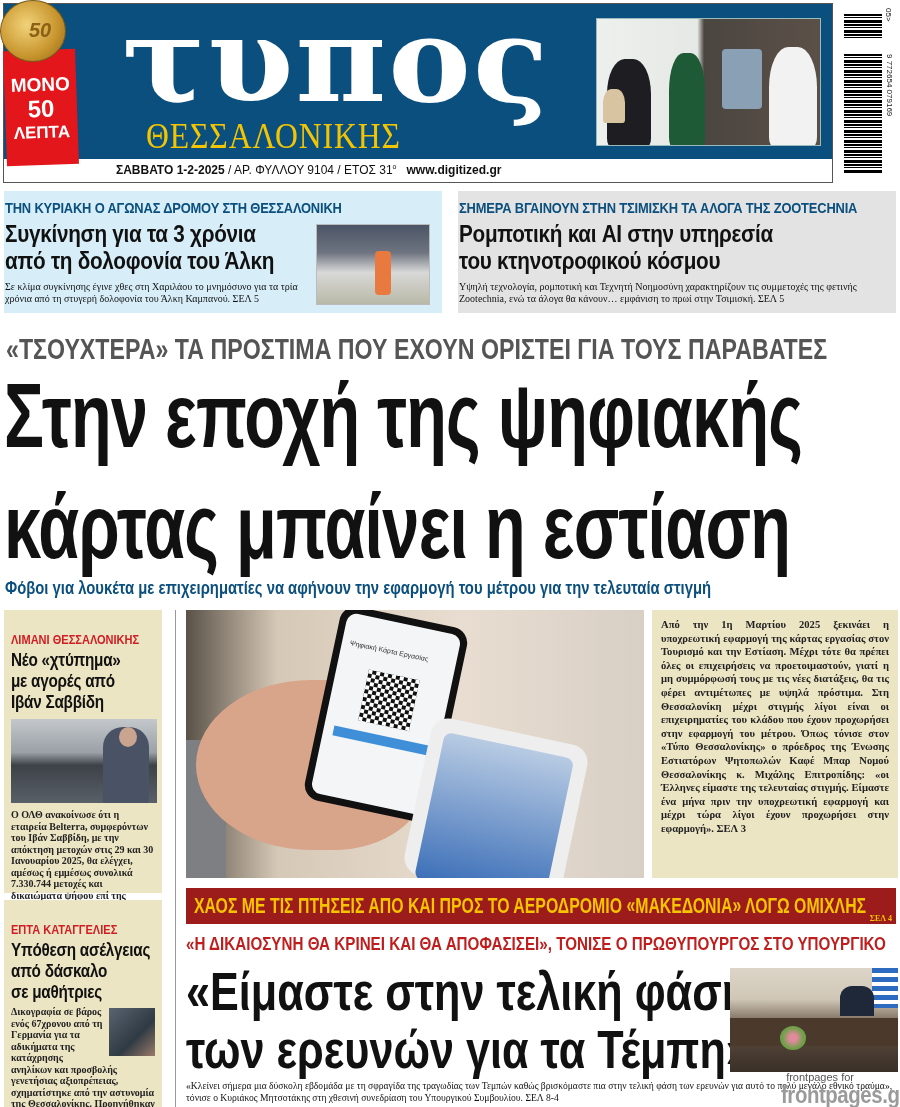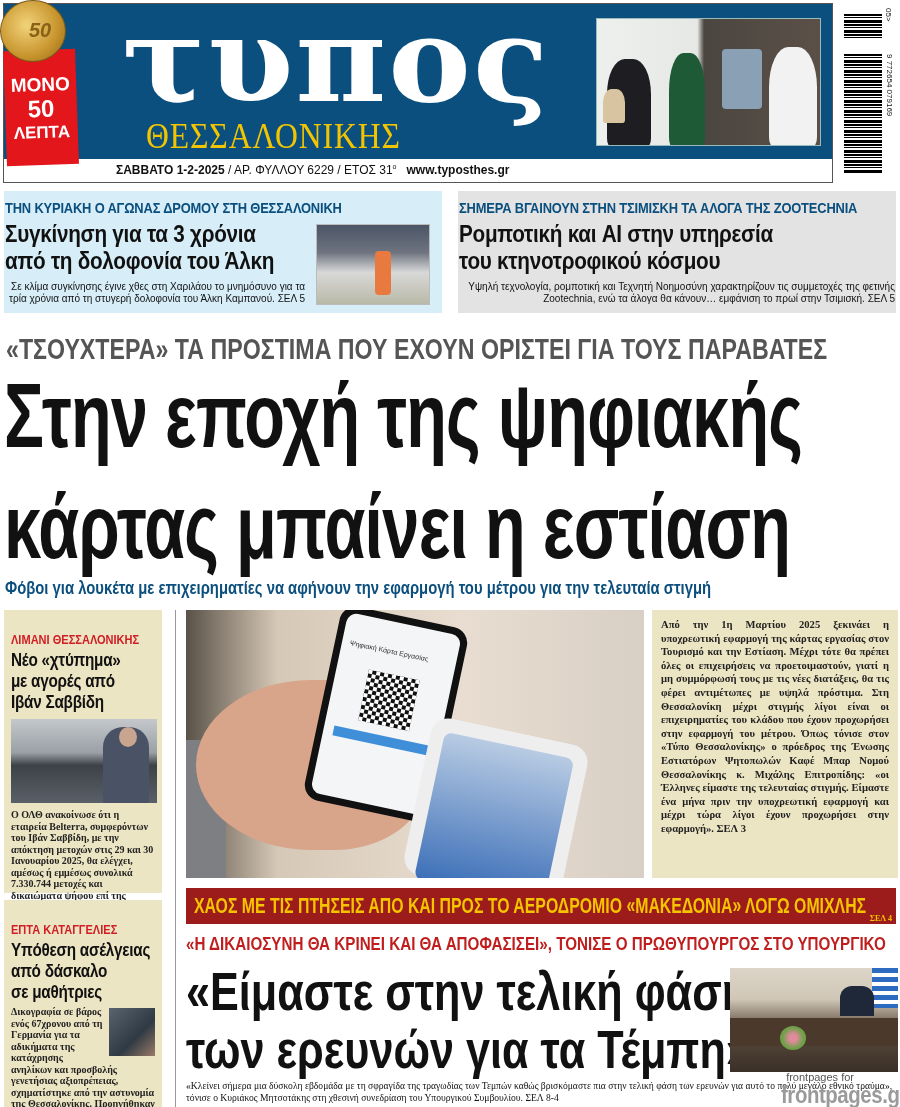--- a/index.html
+++ b/index.html
@@ -38,21 +38,21 @@
   #barcode-main { top: 50px; height: 120px; }
   #barcode-digits { left: 44px; top: 50px; width: 10px; height: 120px; font-size: 8px; writing-mode: vertical-rl; color: #111; }
   #barcode-addon { left: 44px; top: 4px; font-size: 8px; writing-mode: vertical-rl; color: #111; }
 
   
   .teaser { height: 122px; padding: 8px 1px; }
   #teaser-left { left: 4px; top: 191px; width: 438px; background: #d7eef8; }
   #teaser-right { left: 458px; top: 191px; width: 438px; background: #e3e3e3; }
   .kicker-blue { color: #0b4f7e; font-weight: bold; font-size: 15px; line-height: 18px; letter-spacing: -0.2px; transform: scaleX(0.86); transform-origin: left; white-space: nowrap; }
   .teaser-head { font-weight: bold; font-size: 23px; line-height: 27px; color: #111; letter-spacing: -0.3px; transform: scaleX(0.9); transform-origin: left; white-space: nowrap; }
-  .teaser-body { font-family: Liberation Sans, sans-serif; font-size: 10px; line-height: 12px; color: #111; text-align: right; }
+  .teaser-body { font-family: Liberation Serif, serif; font-size: 10px; line-height: 12px; color: #111; }
   #teaser-left-photo { left: 312px; top: 33px; width: 114px; height: 81px; background: linear-gradient(180deg, #4b5566 0%, #6e7480 35%, #d8d8d8 60%, #b9b9a8 100%); border: 1px solid #bbb; }
   .priest { position: absolute; left: 58px; top: 26px; width: 16px; height: 44px; background: #e97a3f; border-radius: 4px; }
 
   
   #main-kicker { left: 6px; top: 333px; width: 890px; font-weight: bold; color: #555; font-size: 29px; line-height: 32px; white-space: nowrap; transform: scaleX(0.8); transform-origin: left; }
   .main-head { left: 4px; width: 892px; font-weight: bold; color: #111; font-size: 90px; line-height: 92px; white-space: nowrap; transform: scaleX(0.74); transform-origin: left; letter-spacing: -1px; }
   #main-head-1 { top: 370px; }
   #main-head-2 { top: 481px; }
   #main-sub { left: 5px; top: 577px; width: 892px; font-weight: bold; color: #0b4f7e; font-size: 19px; line-height: 22px; white-space: nowrap; transform: scaleX(0.78); transform-origin: left; }
 
@@ -116,21 +116,21 @@
     <div id="logo-sub" class="abs">ΘΕΣΣΑΛΟΝΙΚΗΣ</div>
     <div id="mast-photo" class="abs">
       <div class="person" style="left:10px;top:40px;width:44px;height:88px;background:#1e1e22;"></div>
       <div class="person" style="left:6px;top:70px;width:22px;height:34px;background:#d8c4a0;"></div>
       <div class="person" style="left:72px;top:34px;width:36px;height:94px;background:#1f5a36;"></div>
       <div class="person" style="left:125px;top:30px;width:40px;height:60px;background:#8aa0b4;border-radius:4px;"></div>
       <div class="person" style="left:172px;top:28px;width:48px;height:100px;background:#f2f2f2;"></div>
     </div>
   </div>
   <div id="dateline" class="abs">
-    <b>ΣΑΒΒΑΤΟ 1-2-2025</b><span> / ΑΡ. ΦΥΛΛΟΥ 6229 / ΕΤΟΣ 31</span><sup style="font-size:7px">ο</sup>&nbsp;&nbsp;&nbsp;<b>www.typosthes.gr</b>
+    <b>ΣΑΒΒΑΤΟ 1-2-2025</b><span> / ΑΡ. ΦΥΛΛΟΥ 9104 / ΕΤΟΣ 31</span><sup style="font-size:7px">ο</sup>&nbsp;&nbsp;&nbsp;<b>www.digitized.gr</b>
   </div>
 </div>
 
 <div id="coin-wrap" class="abs" style="left:0;top:0;">
   <div id="coin" class="abs">
     <span id="coin-num" class="abs">50</span>
   </div>
 </div>
 <div id="price-badge" class="abs">
   <div class="l1">ΜΟΝΟ</div>

